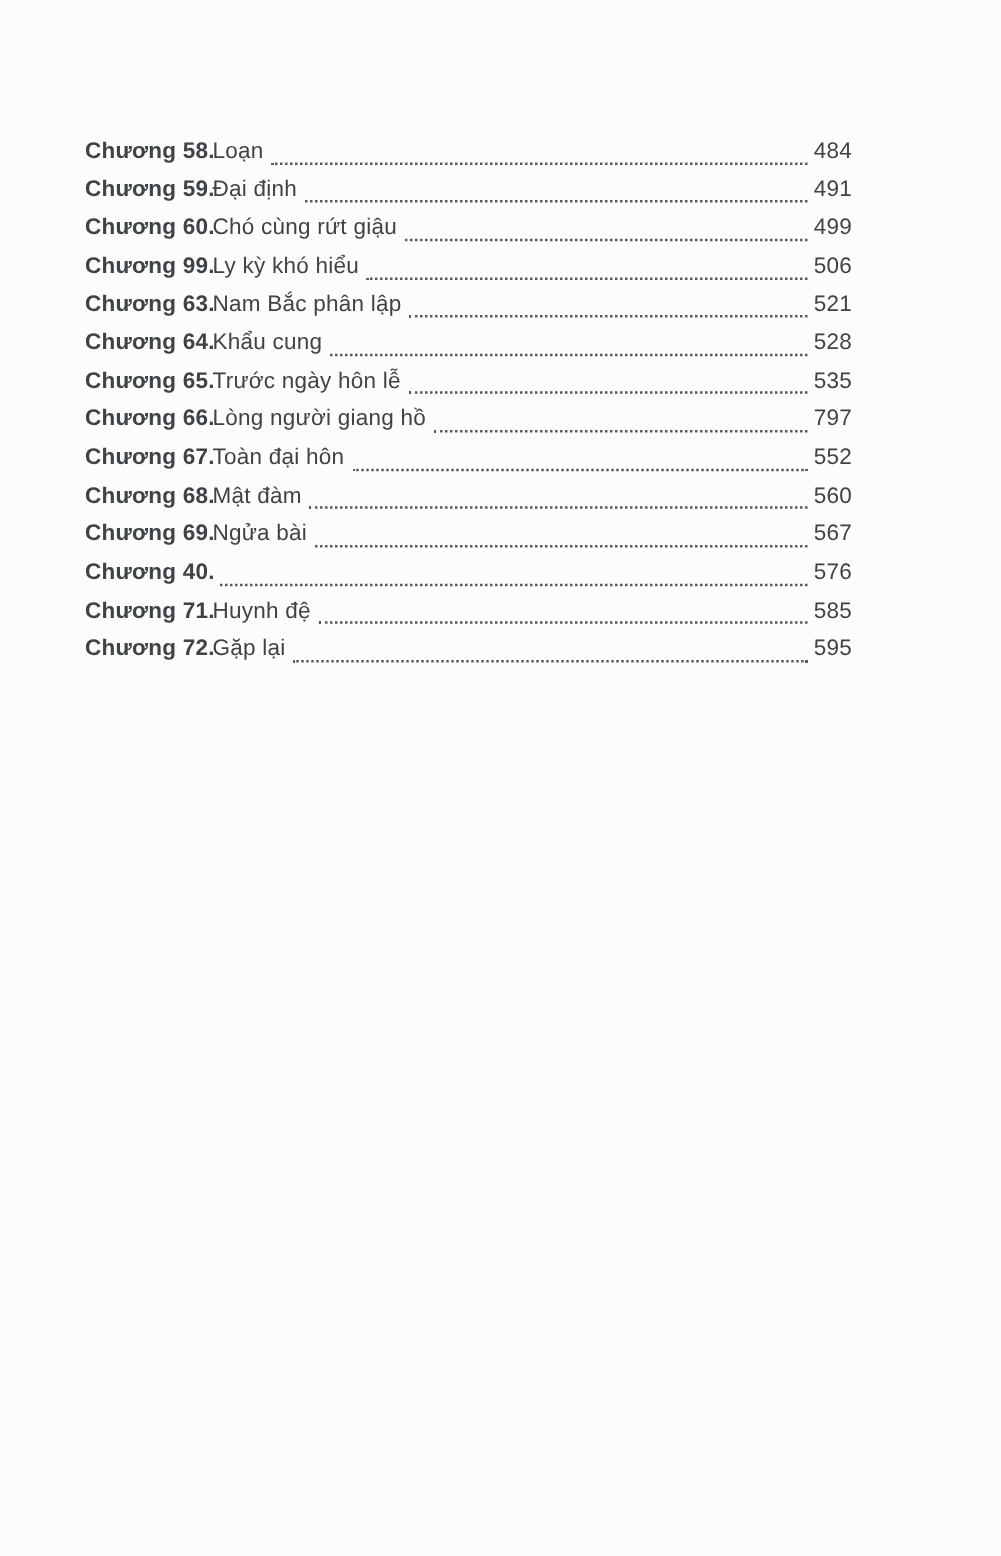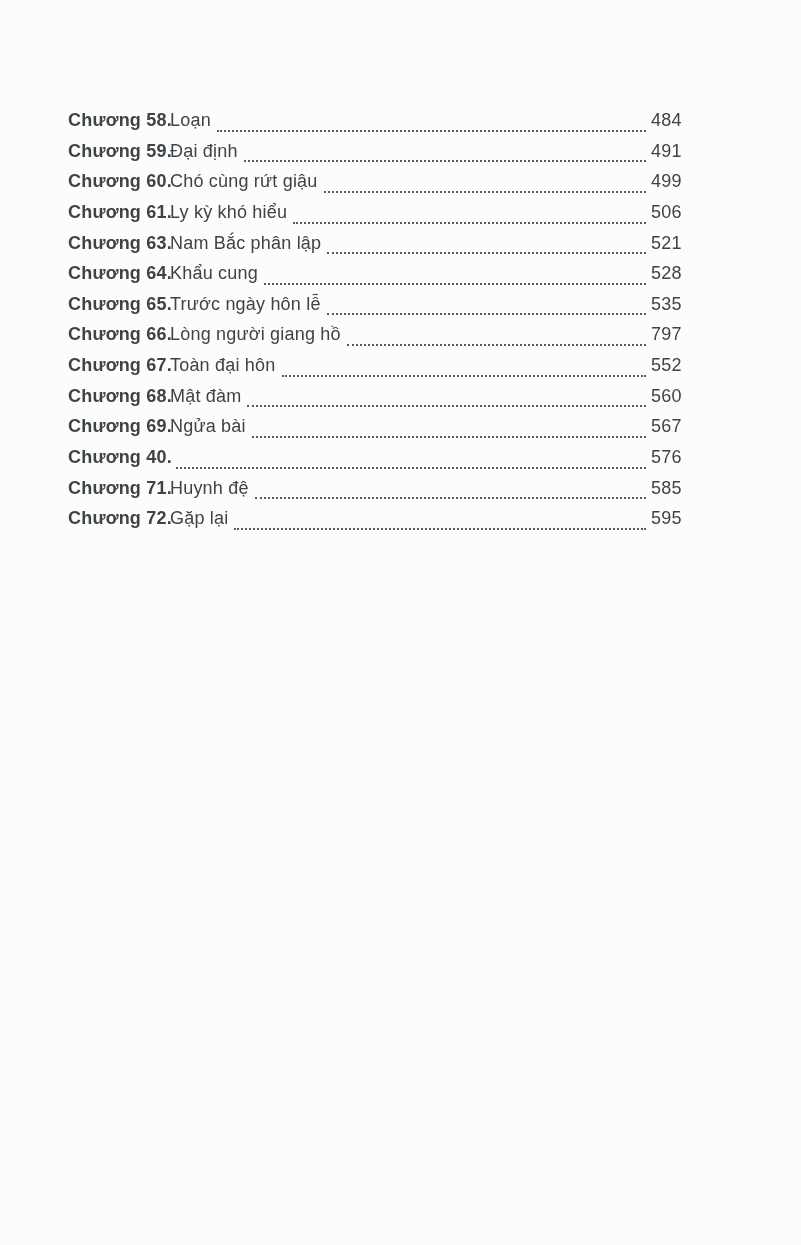--- a/index.html
+++ b/index.html
@@ -72,21 +72,21 @@
   </div>
 
   <div class="toc-row">
     <span class="chapter-label">Chương 60.</span>
     <span class="chapter-title">Chó cùng rứt giậu</span>
     <span class="dot-leader"></span>
     <span class="chapter-page">499</span>
   </div>
 
   <div class="toc-row">
-    <span class="chapter-label">Chương 61.</span>
+    <span class="chapter-label">Chương 99.</span>
     <span class="chapter-title">Ly kỳ khó hiểu</span>
     <span class="dot-leader"></span>
     <span class="chapter-page">506</span>
   </div>
 
 
   <div class="toc-row">
     <span class="chapter-label">Chương 63.</span>
     <span class="chapter-title">Nam Bắc phân lập</span>
     <span class="dot-leader"></span>

